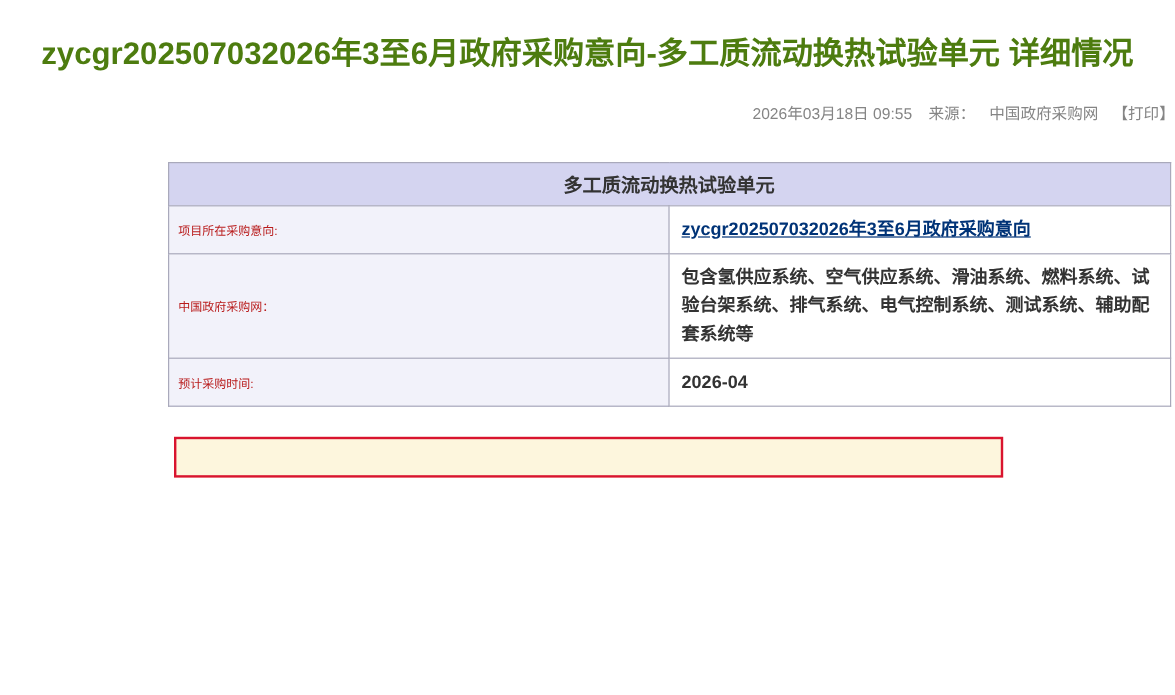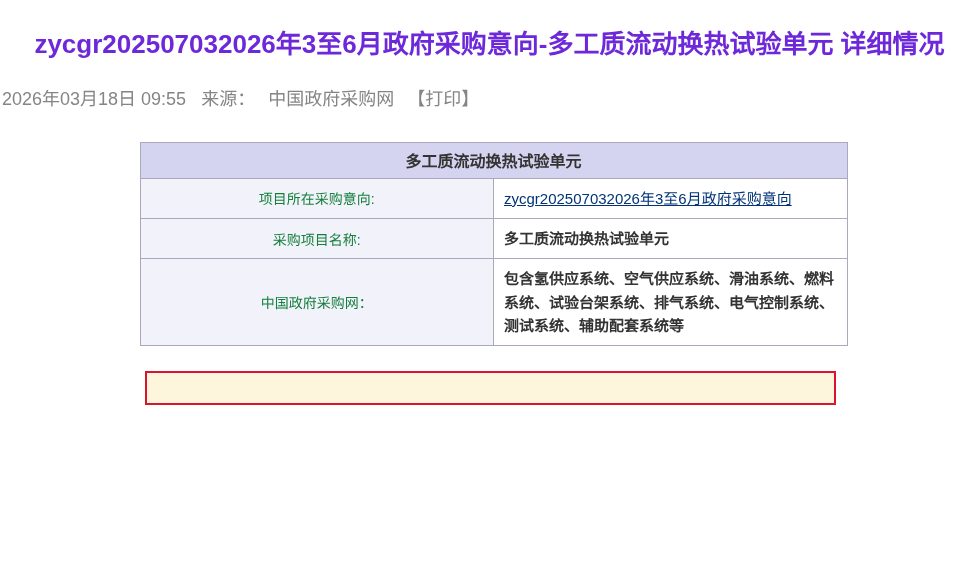--- a/index.html
+++ b/index.html
@@ -12,84 +12,84 @@
   .page {
     width: 979px;
     min-height: 579px;
     padding-bottom: 22px;
   }
   .page-title {
     margin: 28px 12px 0 12px;
     text-align: center;
     font-size: 26px;
     font-weight: bold;
-    color: #6d28d9;
+    color: #4d7c0f;
     letter-spacing: 0px;
     line-height: 1.3;
   }
   .meta {
     margin-top: 22px;
     margin-bottom: 32px;
-    text-align: left;
-    font-size: 18px;
+    text-align: right;
+    font-size: 13px;
     color: #858585;
   }
   .meta span { margin: 0 2px; }
   .meta .source-label { margin-left: 8px; }
   .meta .source-value { margin-left: 6px; }
   .print-link {
     color: #858585;
     text-decoration: none;
     cursor: pointer;
     margin-left: 6px;
   }
   .content {
     width: 700px;
     margin: 0 auto;
   }
   table.detail-table {
-    width: 708px;
+    width: 836px;
     border-collapse: collapse;
     table-layout: fixed;
   }
   table.detail-table th,
   table.detail-table td {
     border: 1px solid #a9a9bb;
   }
   table.detail-table th {
     background: #d4d4f0;
     height: 36px;
     font-size: 16px;
     font-weight: bold;
     color: #333333;
     text-align: center;
   }
   td.lbl {
     width: 140px;
     background: #f2f2fa;
-    text-align: center;
-    font-size: 14px;
-    color: #15803d;
+    text-align: left;
+    font-size: 10px;
+    color: #b91c1c;
     padding: 8px 8px;
     height: 35px;
     font-weight: normal;
   }
   td.val {
     background: #ffffff;
     text-align: left;
     font-size: 15px;
     font-weight: bold;
     color: #333333;
     padding: 8px 10px;
     height: 35px;
     line-height: 1.55;
   }
   td.val a {
     color: #003377;
-    font-weight: normal;
+    font-weight: bold;
     text-decoration: underline;
     cursor: pointer;
   }
   .notice {
     margin: 25px 4px 0 5px;
     background: #fdf6dd;
     border: 2px solid #d9142f;
     color: #d9142f;
     font-size: 14px;
     font-weight: bold;
@@ -119,26 +119,26 @@
         <tr>
           <th colspan="2">多工质流动换热试验单元</th>
         </tr>
         <tr>
           <td class="lbl">项目所在采购意向:</td>
           <td class="val">
             <a>zycgr202507032026年3至6月政府采购意向</a>
           </td>
         </tr>
         <tr>
-          <td class="lbl">采购项目名称:</td>
-          <td class="val">多工质流动换热试验单元</td>
+          <td class="lbl">中国政府采购网：</td>
+          <td class="val">包含氢供应系统、空气供应系统、滑油系统、燃料系统、试验台架系统、排气系统、电气控制系统、测试系统、辅助配套系统等</td>
         </tr>
         <tr>
-          <td class="lbl">中国政府采购网：</td>
-          <td class="val">包含氢供应系统、空气供应系统、滑油系统、燃料系统、试验台架系统、排气系统、电气控制系统、测试系统、辅助配套系统等</td>
+          <td class="lbl">预计采购时间:</td>
+          <td class="val">2026-04</td>
         </tr>
       </tbody>
     </table>
 
     <div class="notice">
       
     </div>
 
   </div>
 </div>

